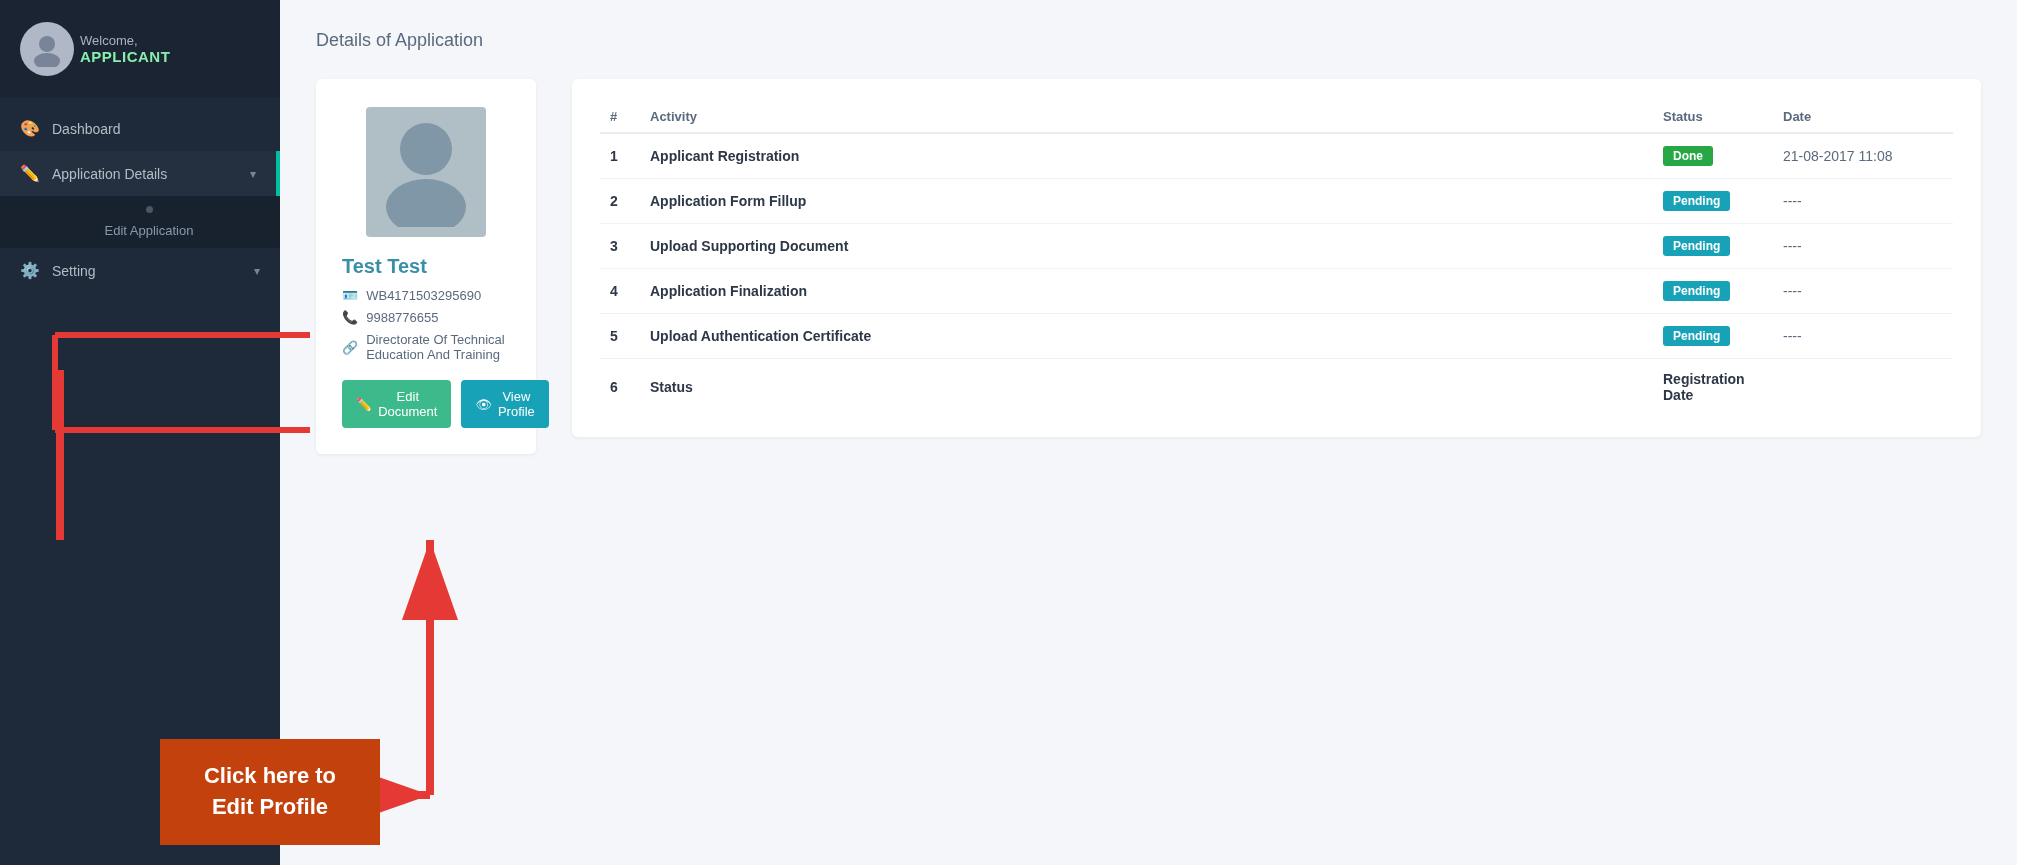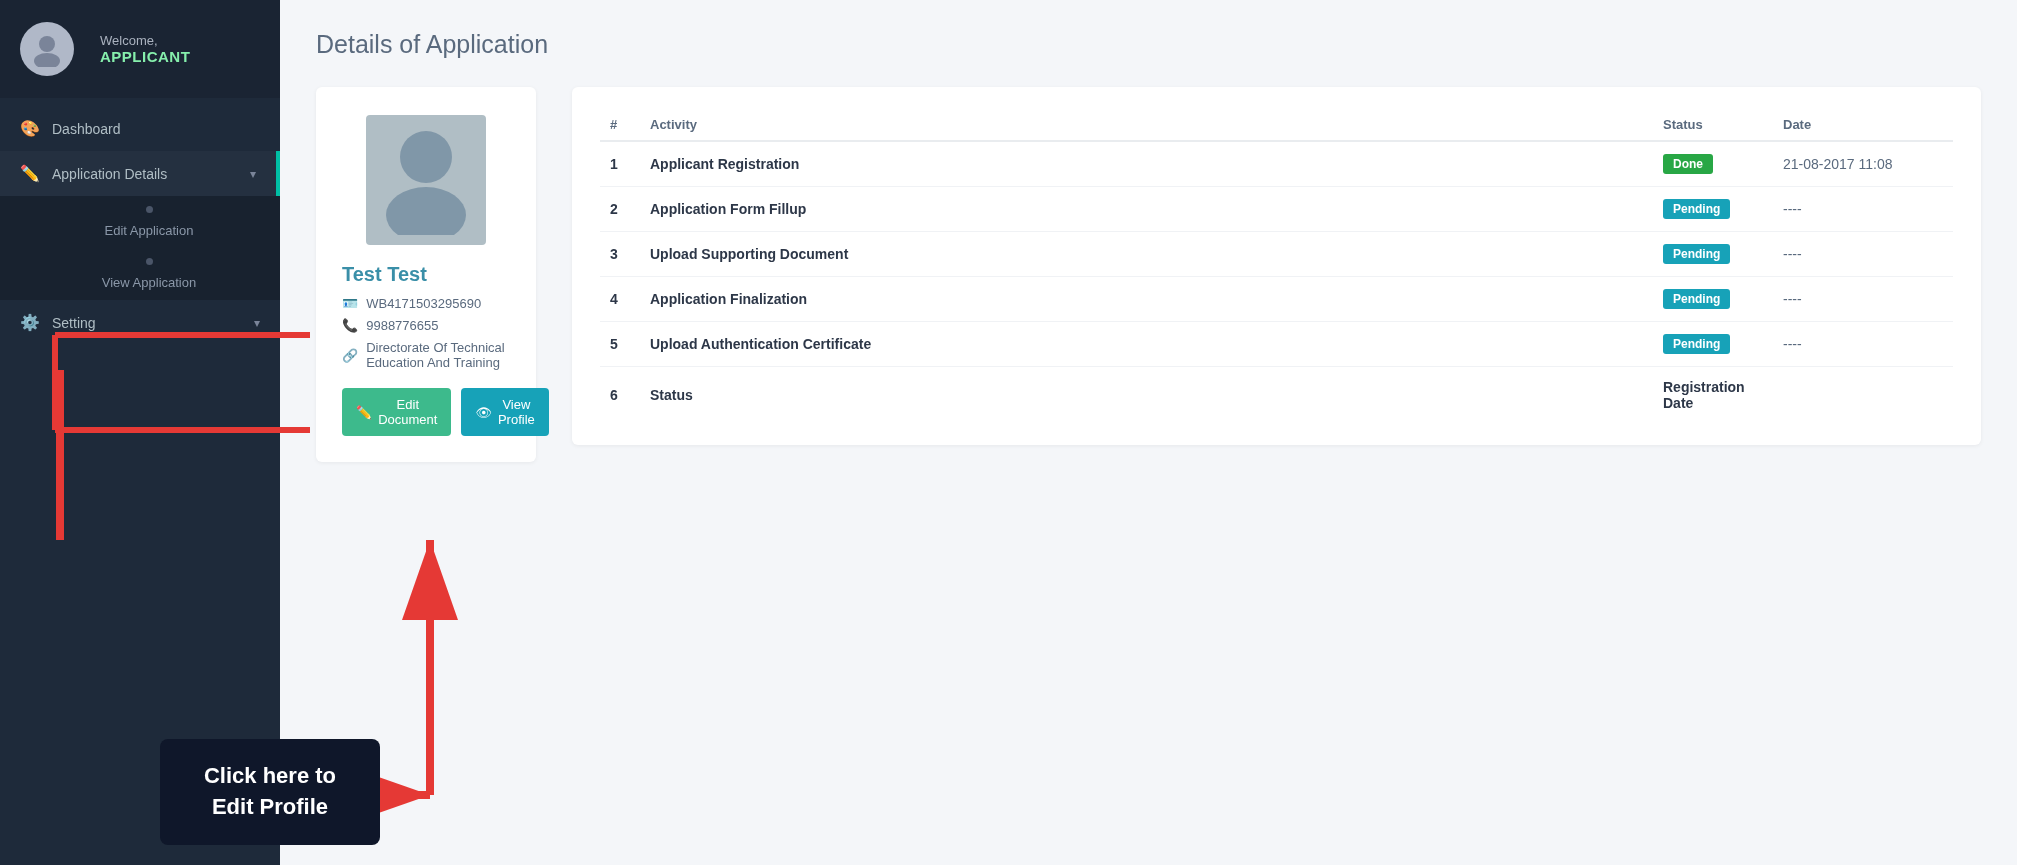--- a/index.html
+++ b/index.html
@@ -12,21 +12,21 @@
       background: #1e2a3a;
       color: #cdd4e0;
       display: flex;
       flex-direction: column;
       position: relative;
       z-index: 10;
     }
     .sidebar-header {
       display: flex;
       align-items: center;
-      gap: 26px;
+      gap: 6px;
       padding: 22px 20px 22px 20px;
       background: #1a2433;
     }
     .avatar-circle {
       width: 54px;
       height: 54px;
       border-radius: 50%;
       background: #b0b8c8;
       display: flex;
       align-items: center;
@@ -78,21 +78,21 @@
 
     
     .main-content {
       flex: 1;
       overflow-y: auto;
       padding: 30px 36px;
       position: relative;
     }
 
     .page-title {
-      font-size: 25px;
+      font-size: 18px;
       color: #5a6a7e;
       font-weight: 400;
       margin-bottom: 28px;
     }
 
     .content-row {
       display: flex;
       gap: 36px;
       align-items: flex-start;
     }
@@ -216,27 +216,27 @@
     }
     .badge-done { background: #28a745; }
     .badge-pending { background: #17a2b8; }
     .status-text { color: #2d3748; font-weight: 600; }
 
     
     .callout-box {
       position: fixed;
       bottom: 20px;
       left: 160px;
-      background: #0f172a;
+      background: #c2410c;
       color: #fff;
       font-size: 22px;
       font-weight: 700;
       text-align: center;
       padding: 22px 36px;
-      border-radius: 8px;
+      border-radius: 0;
       width: 220px;
       line-height: 1.4;
       z-index: 999;
     }
 
     
     .arrows-svg {
       position: fixed;
       top: 0; left: 0;
       width: 100%; height: 100%;
@@ -271,24 +271,20 @@
     <div class="sidebar-item active-section">
       <span class="icon">✏️</span>
       <span class="label">Application Details</span>
       <span class="chevron">▾</span>
     </div>
 
     <div class="sidebar-submenu">
       <div class="sidebar-subitem">
         <span class="dot"></span>
         <span>Edit Application</span>
-      </div>
-      <div class="sidebar-subitem">
-        <span class="dot"></span>
-        <span>View Application</span>
       </div>
     </div>
 
     <div class="sidebar-item">
       <span class="icon">⚙️</span>
       <span class="label">Setting</span>
       <span class="chevron">▾</span>
     </div>
   </div>
 </div>

